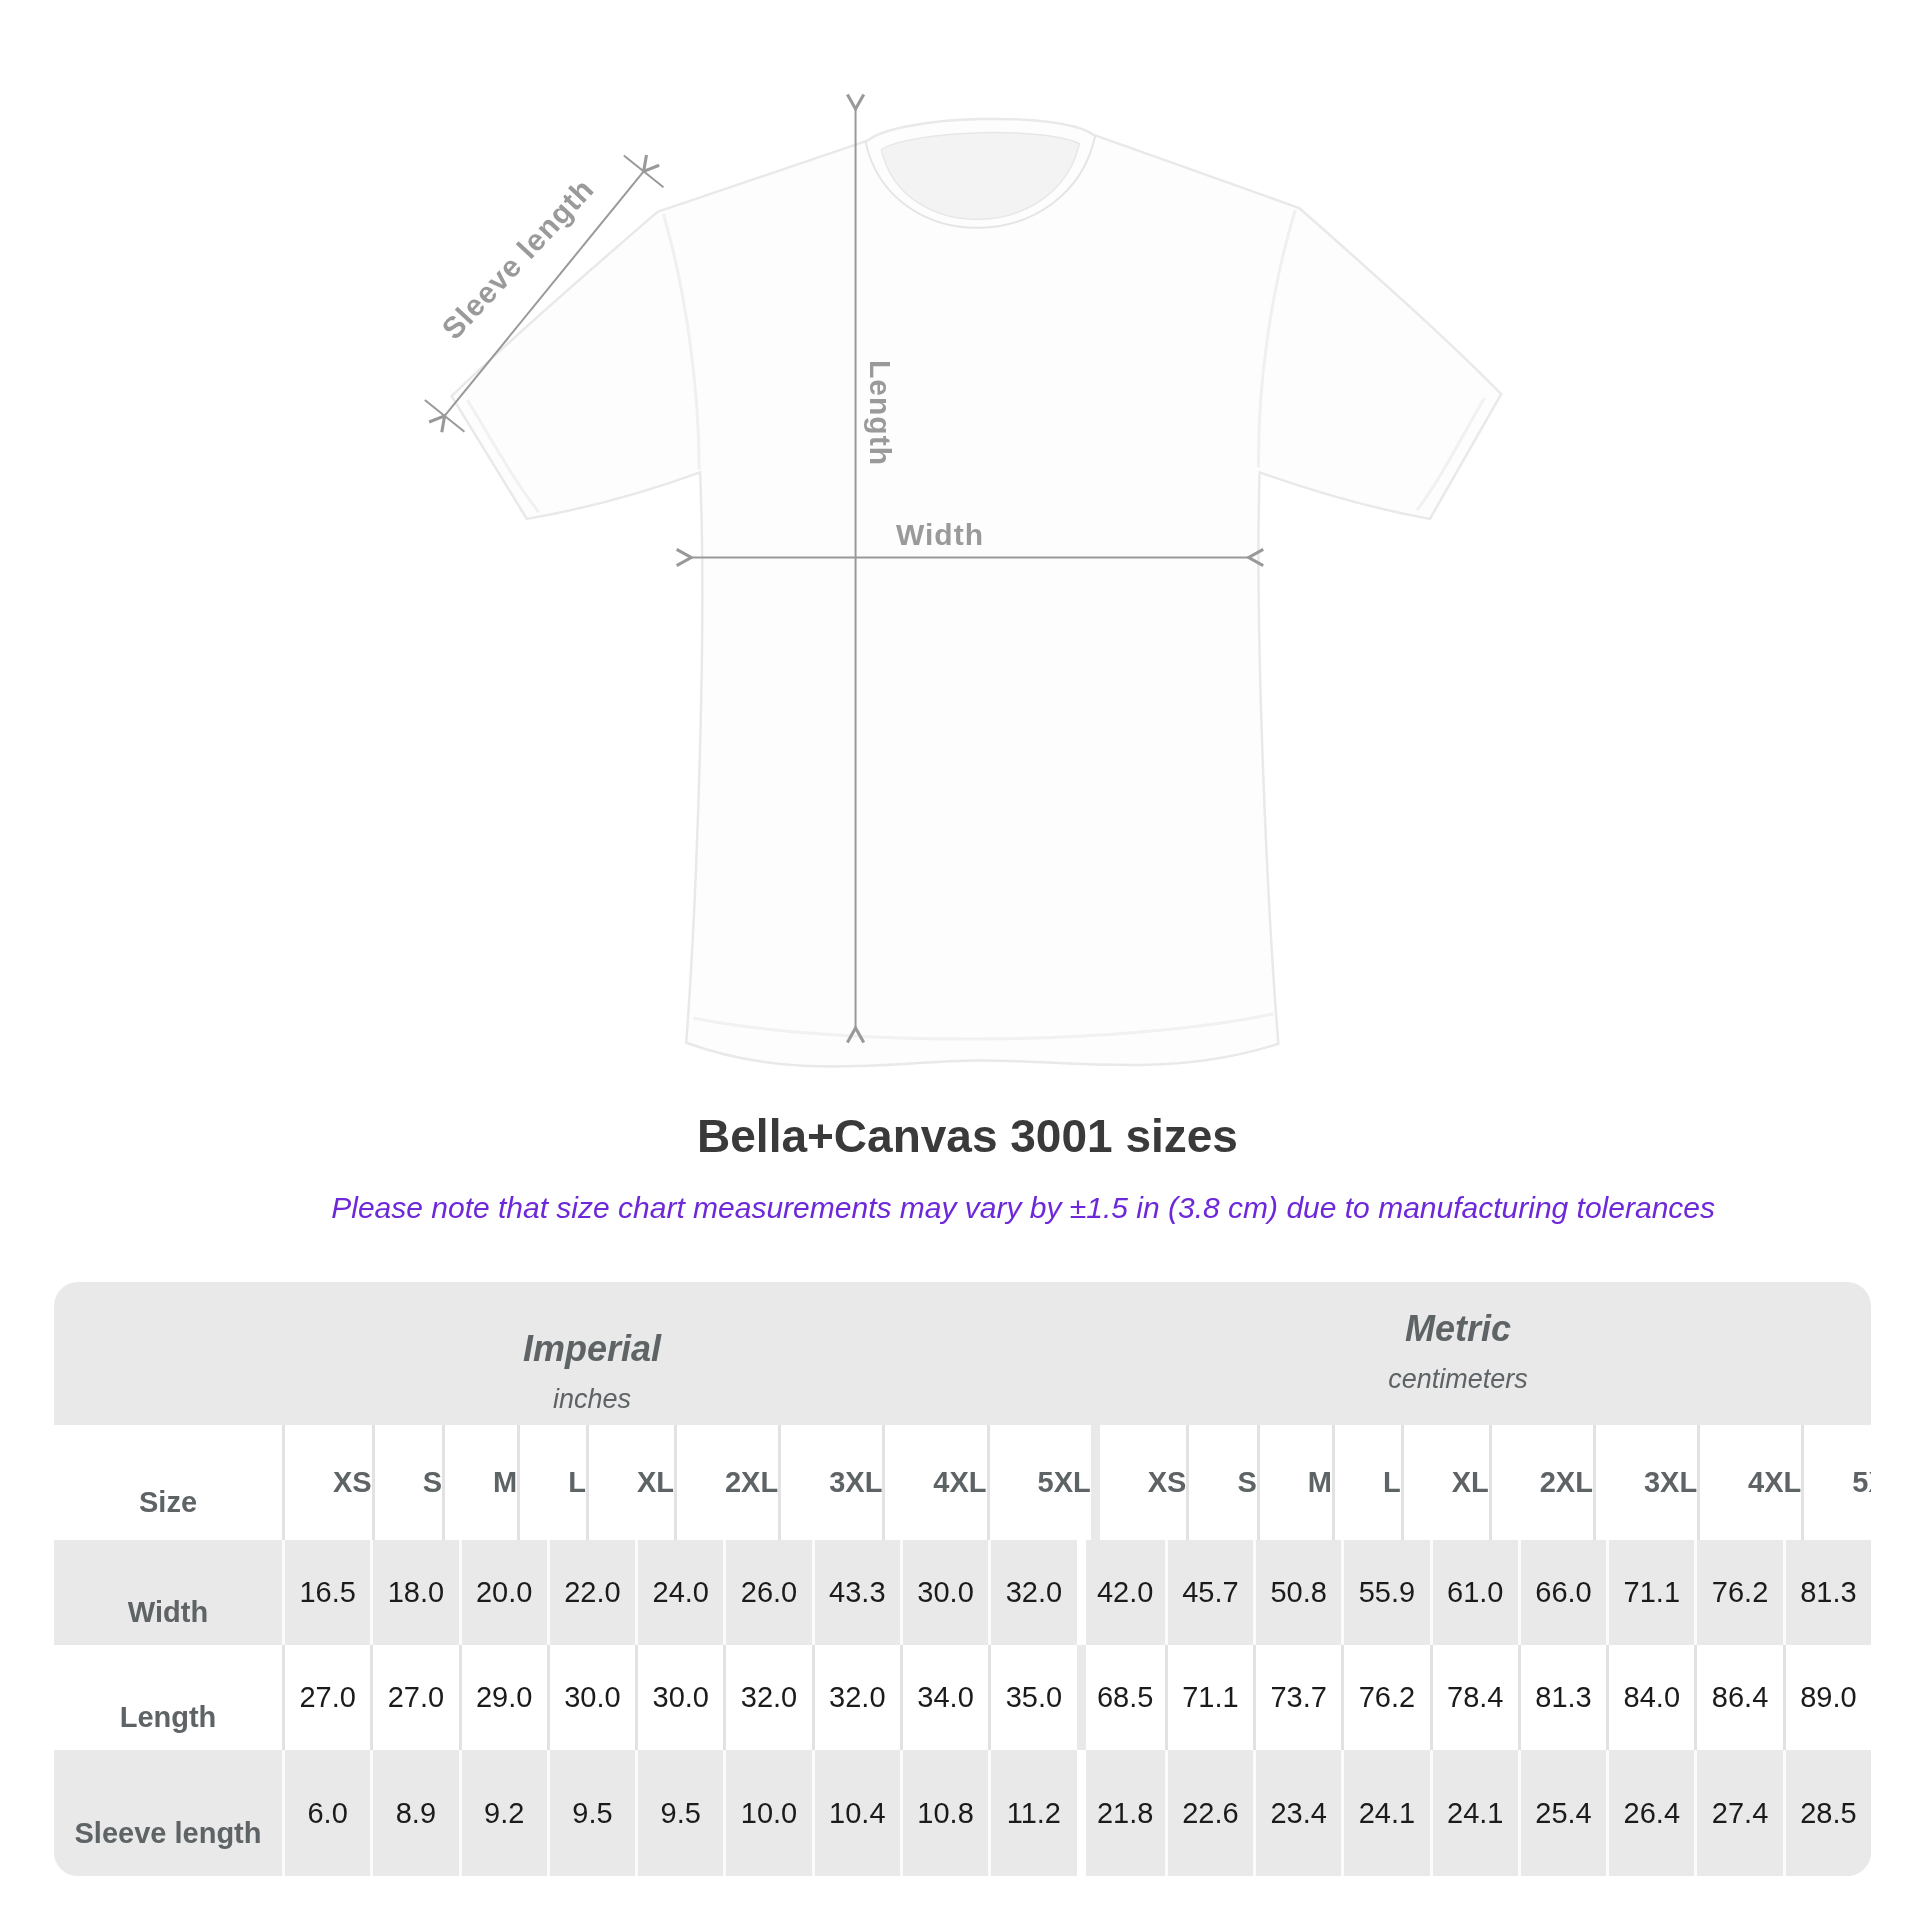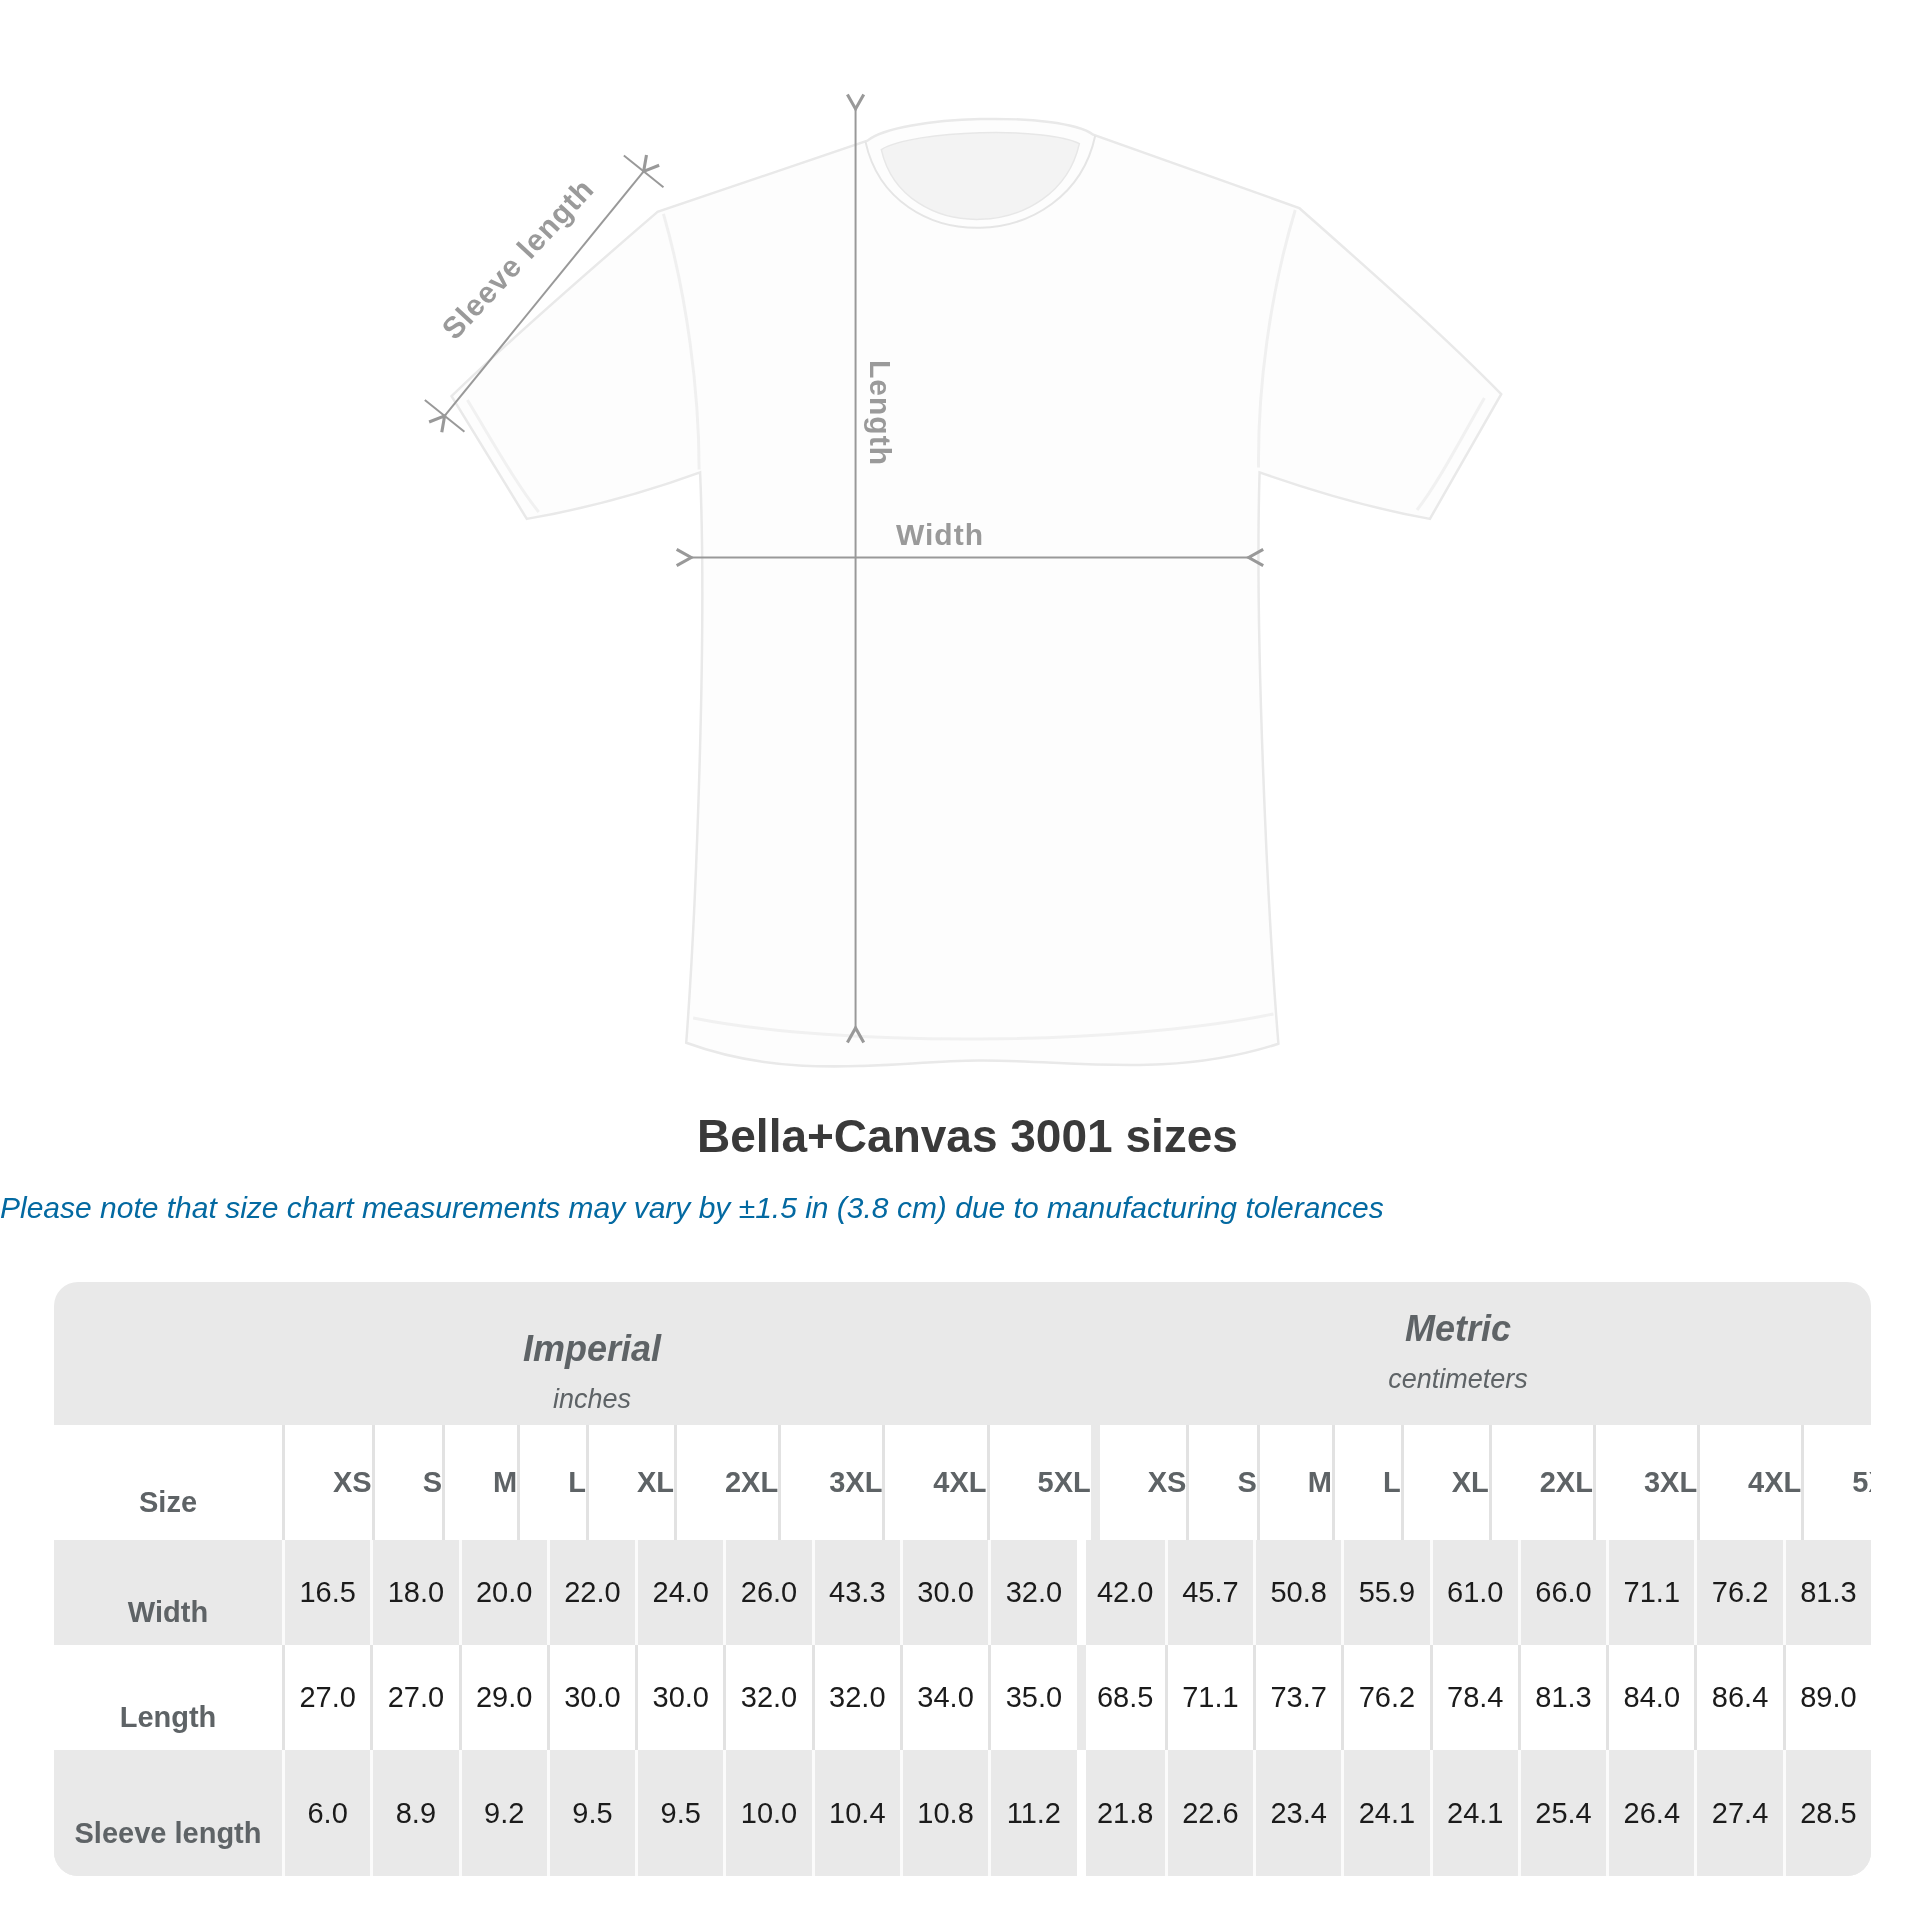--- a/index.html
+++ b/index.html
@@ -15,22 +15,22 @@
   }
   #sleeve-label{left:518px;top:259px;transform:translate(-50%,-50%) rotate(-47deg);}
   #length-label{left:880px;top:413px;transform:translate(-50%,-50%) rotate(90deg);}
   #width-label{left:940px;top:535px;transform:translate(-50%,-50%);}
   
   #chart-title{
     position:absolute;left:0;top:1109px;width:1875px;text-align:center;
     font-size:46px;font-weight:bold;color:#3a3a3a;padding-left:30px;
   }
   #chart-subtitle{
-    position:absolute;left:0;top:1191px;width:1715px;text-align:left;
-    font-size:30px;font-style:italic;color:#0369a1;
+    position:absolute;left:0;top:1191px;width:1715px;text-align:right;
+    font-size:30px;font-style:italic;color:#6d28d9;
   }
   
   #size-table{
     position:absolute;left:54px;top:1282px;width:1817px;height:594px;
     background:#e9e9e9;border-radius:24px;overflow:hidden;
   }
   #unit-groups{position:relative;height:143px;}
   .unit-group{position:absolute;top:26px;transform:translateX(-50%);text-align:center;color:#5e6366;}
   .unit-group .g-label{font-size:36px;font-weight:bold;font-style:italic;}
   .unit-group .g-units{font-size:27px;font-style:italic;margin-top:14px;text-align:center;}

